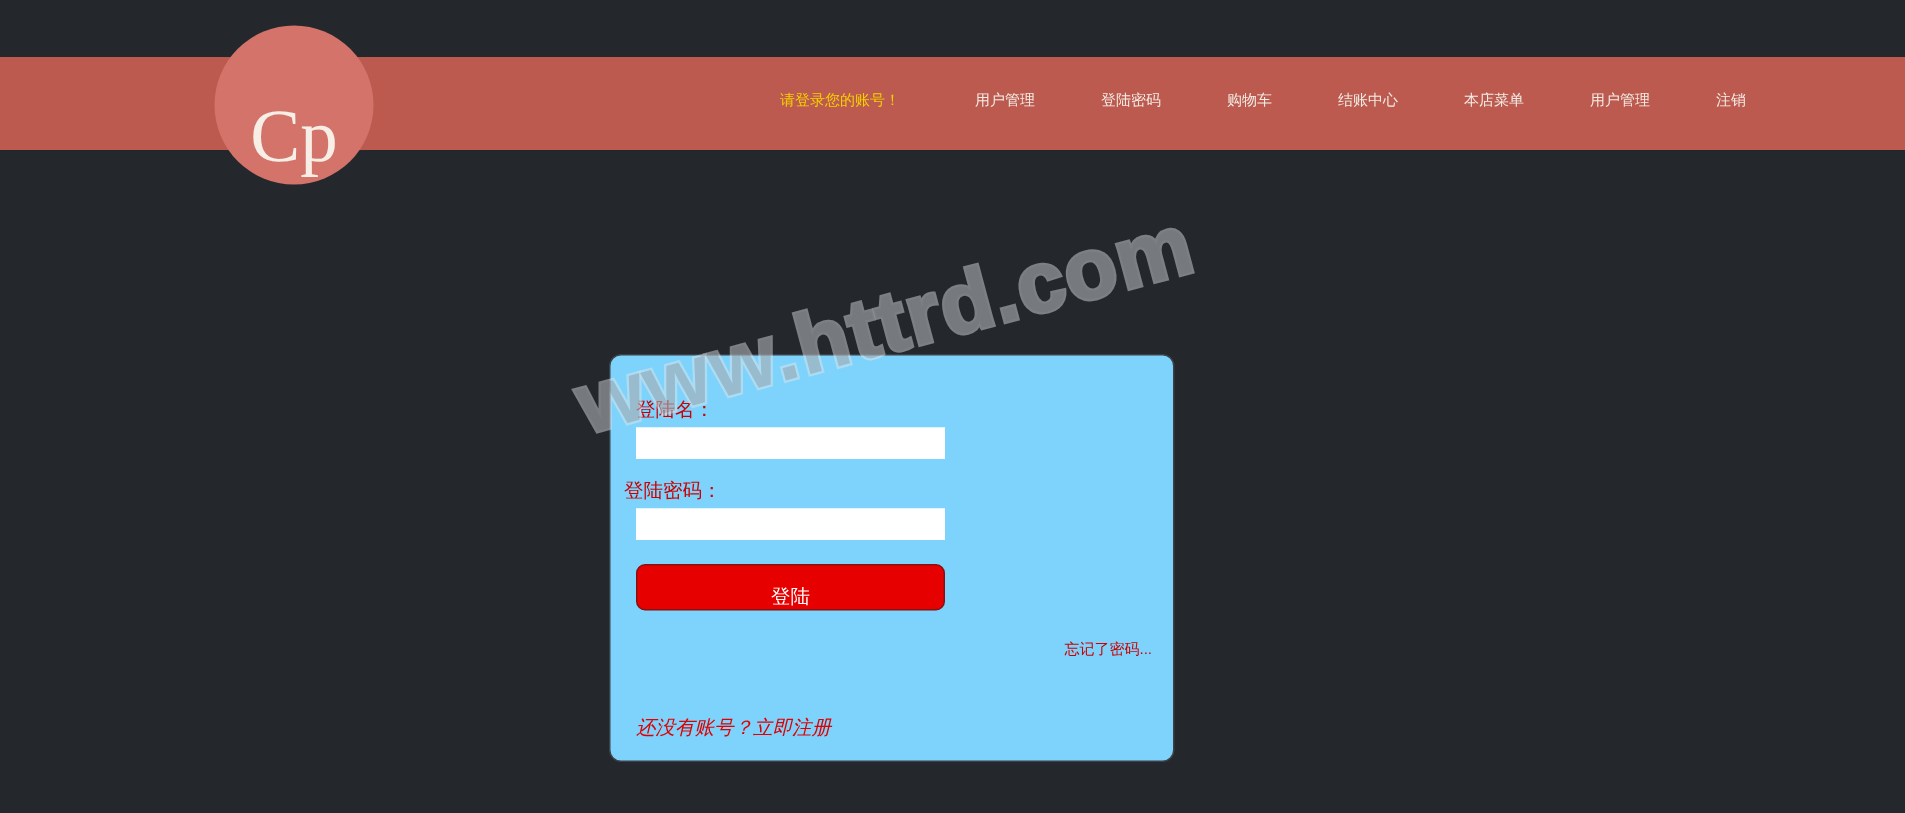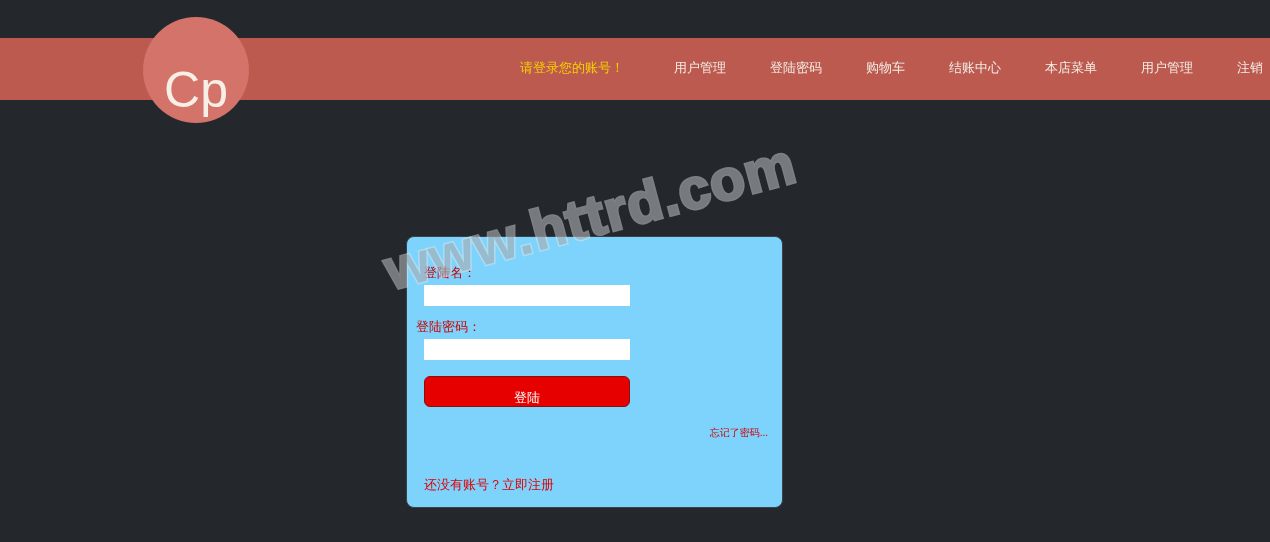--- a/index.html
+++ b/index.html
@@ -37,21 +37,21 @@
     top: 17px;
     width: 106px;
     height: 106px;
     border-radius: 50%;
     background: #d4736a;
     display: flex;
     align-items: center;
     justify-content: center;
   }
   .logo-text {
-    font-family: Liberation Sans, sans-serif;
+    font-family: Liberation Serif, serif;
     font-size: 50px;
     font-weight: 400;
     color: #f7efe6;
     line-height: 1;
     letter-spacing: 0px;
     position: relative;
     top: -2px;
     margin-top: 43px;
   }
   .brand-title {
@@ -71,21 +71,21 @@
     position: absolute;
     left: 520px;
     top: 58px;
     display: flex;
     align-items: center;
     white-space: nowrap;
   }
   .nav-item {
     color: #f3ece4;
     font-family: Liberation Serif, serif;
-    font-size: 13px;
+    font-size: 10px;
     text-decoration: none;
     margin-right: 44px;
     line-height: 20px;
     cursor: pointer;
   }
   .nav-item.accent {
     color: #f5d000;
     margin-right: 50px;
   }
   .nav-item:last-child {
@@ -163,20 +163,21 @@
   .register-link {
     position: absolute;
     left: 17px;
     top: 239px;
     font-family: "Liberation Sans", sans-serif;
     font-size: 13px;
     color: #e00000;
     text-decoration: none;
     white-space: nowrap;
     cursor: pointer;
+    font-style: italic;
   }
 
   
   .watermark {
     position: absolute;
     left: 372px;
     top: 196px;
     width: 520px;
     height: 130px;
     pointer-events: none;

